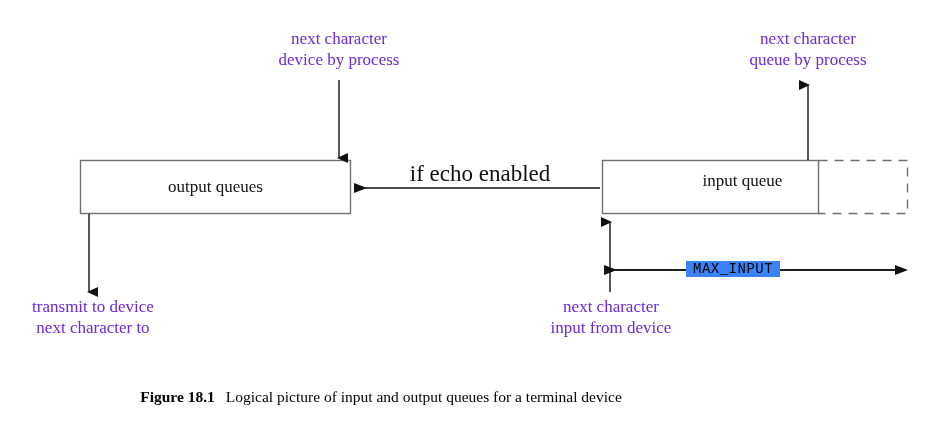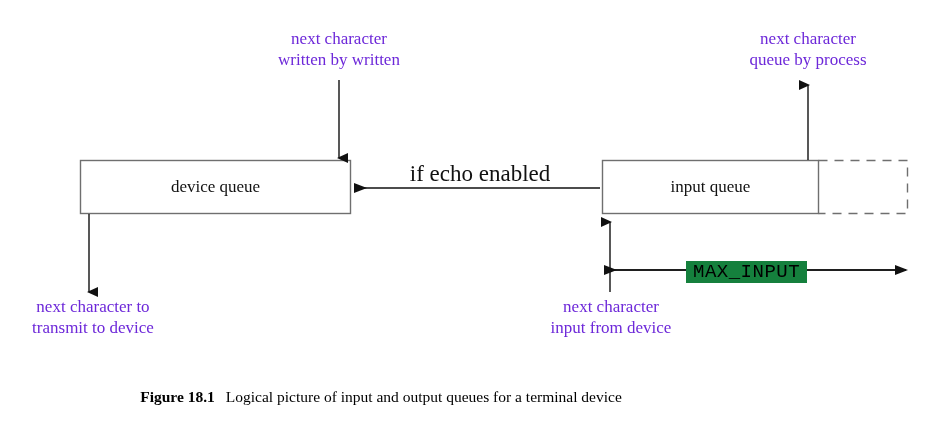--- a/index.html
+++ b/index.html
@@ -46,25 +46,25 @@
     text-align: center;
     font-size: 17px;
     line-height: 20px;
     color: #111;
     white-space: nowrap;
   }
 
   .mono-label {
     position: absolute;
     font-family: "Liberation Mono", "DejaVu Sans Mono", monospace;
-    font-size: 19px;
+    font-size: 14px;
     letter-spacing: 0.5px;
     color: #000;
     white-space: nowrap;
-    background: #15803d;
+    background: #3b82f6;
     padding: 0 7px;
   }
 
   .edge-label {
     position: absolute;
     font-size: 23px;
     line-height: 20px;
     color: #111;
     white-space: nowrap;
     text-align: center;
@@ -122,37 +122,37 @@
     <line x1="808" y1="160" x2="808" y2="85" stroke="#111111" stroke-width="1.4" marker-end="url(#ah-up)"></line>
 
     <line x1="610" y1="292" x2="610" y2="222" stroke="#111111" stroke-width="1.4" marker-end="url(#ah-up)"></line>
 
     <line x1="600" y1="188" x2="356" y2="188" stroke="#111111" stroke-width="1.4" marker-end="url(#ah-left)"></line>
 
     <line x1="906" y1="270" x2="606" y2="270" stroke="#111111" stroke-width="1.4" marker-end="url(#ah-left)"></line>
     <line x1="606" y1="270" x2="906" y2="270" stroke="#111111" stroke-width="1.4" marker-end="url(#ah-right)"></line>
   </svg>
 
-  <div class="box-label" style="left:80px; top:177px; width:271px;">device queue</div>
+  <div class="box-label" style="left:80px; top:177px; width:271px;">output queues</div>
 
-  <div class="box-label" style="left:602px; top:177px; width:217px;">input queue</div>
+  <div class="box-label" style="left:602px; top:171px; width:217px;padding-left:32px;">input queue</div>
 
   <div class="anno" style="left:239px; top:28px; width:200px;">
     <span class="ln">next character</span>
-    <span class="ln">written by written</span>
+    <span class="ln">device by process</span>
   </div>
 
   <div class="anno" style="left:723px; top:28px; width:170px;">
     <span class="ln">next character</span>
     <span class="ln">queue by process</span>
   </div>
 
   <div class="anno" style="left:5px; top:296px; width:176px;">
+    <span class="ln">transmit to device</span>
     <span class="ln">next character to</span>
-    <span class="ln">transmit to device</span>
   </div>
 
   <div class="anno" style="left:527px; top:296px; width:168px;">
     <span class="ln">next character</span>
     <span class="ln">input from device</span>
   </div>
 
   <div class="edge-label" style="left:406px; top:164px; width:148px;">if echo enabled</div>
 
   <div class="mono-label" style="left:686px; top:261px;">MAX_INPUT</div>

